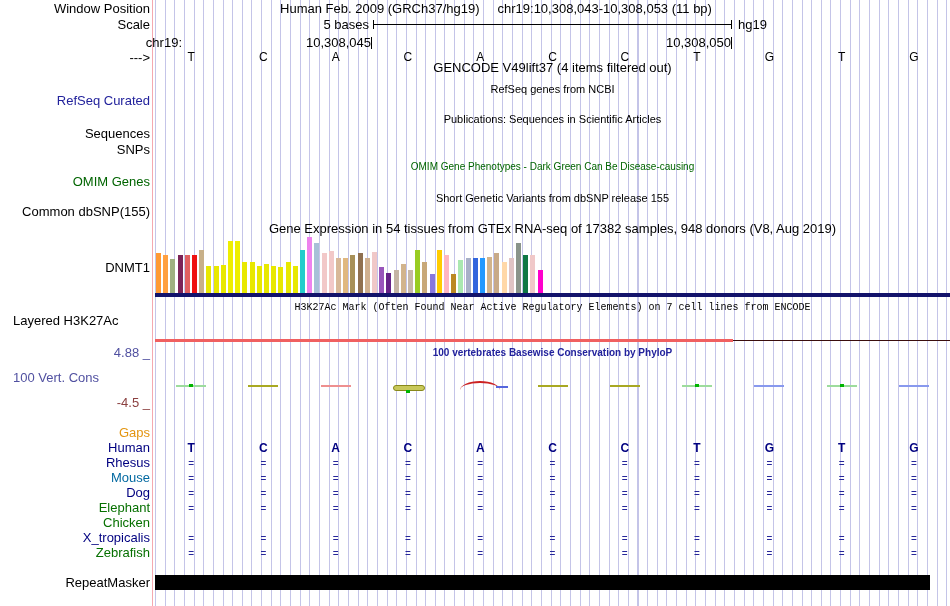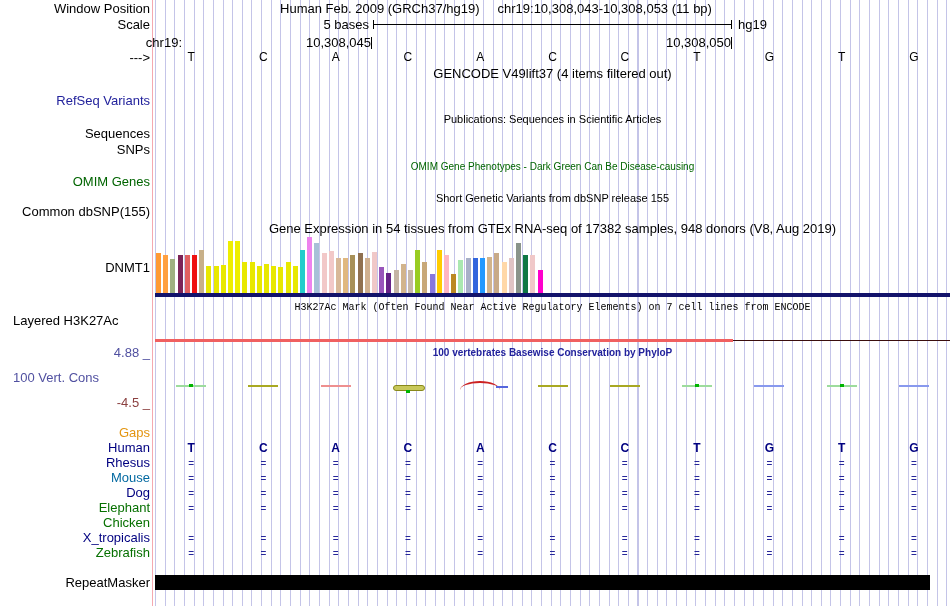--- a/index.html
+++ b/index.html
@@ -59,22 +59,23 @@
 
   <div class="lbl t13" style="top:36px;margin-left:32px;">chr19:</div>
   <div class="abs t13" style="left:306px;top:36px;width:64px;text-align:right;">10,308,045</div>
   <div class="tickv" style="left:371px;top:37px;height:12px;"></div>
   <div class="abs t13" style="left:666px;top:36px;width:64px;text-align:right;">10,308,050</div>
   <div class="tickv" style="left:731px;top:37px;height:12px;"></div>
 
   <div class="lbl t13" style="top:51px;">---&gt;</div>
   <div id="seq-row"></div>
 
-  <div class="ctr t13" style="top:67px;">GENCODE V49lift37 (4 items filtered out)</div>
-  <div class="lbl t13 blue" style="top:94px;">RefSeq Variants</div>
+  <div class="ctr t13" style="top:61px;">GENCODE V49lift37 (4 items filtered out)</div>
+  <div class="ctr t11" style="top:83px;">RefSeq genes from NCBI</div>
+  <div class="lbl t13 blue" style="top:94px;">RefSeq Curated</div>
   <div class="ctr t11" style="top:113px;">Publications: Sequences in Scientific Articles</div>
   <div class="lbl t13" style="top:127px;">Sequences</div>
   <div class="lbl t13" style="top:143px;">SNPs</div>
   <div class="ctr t12 green" style="top:160px;">OMIM Gene Phenotypes - Dark Green Can Be Disease-causing</div>
   <div class="lbl t13 green" style="top:175px;">OMIM Genes</div>
   <div class="ctr t11" style="top:192px;">Short Genetic Variants from dbSNP release 155</div>
   <div class="lbl t13" style="top:205px;">Common dbSNP(155)</div>
 
   <div class="ctr t13" style="top:222px;">Gene Expression in 54 tissues from GTEx RNA-seq of 17382 samples, 948 donors (V8, Aug 2019)</div>
   <div class="lbl t13" style="top:261px;">DNMT1</div>

